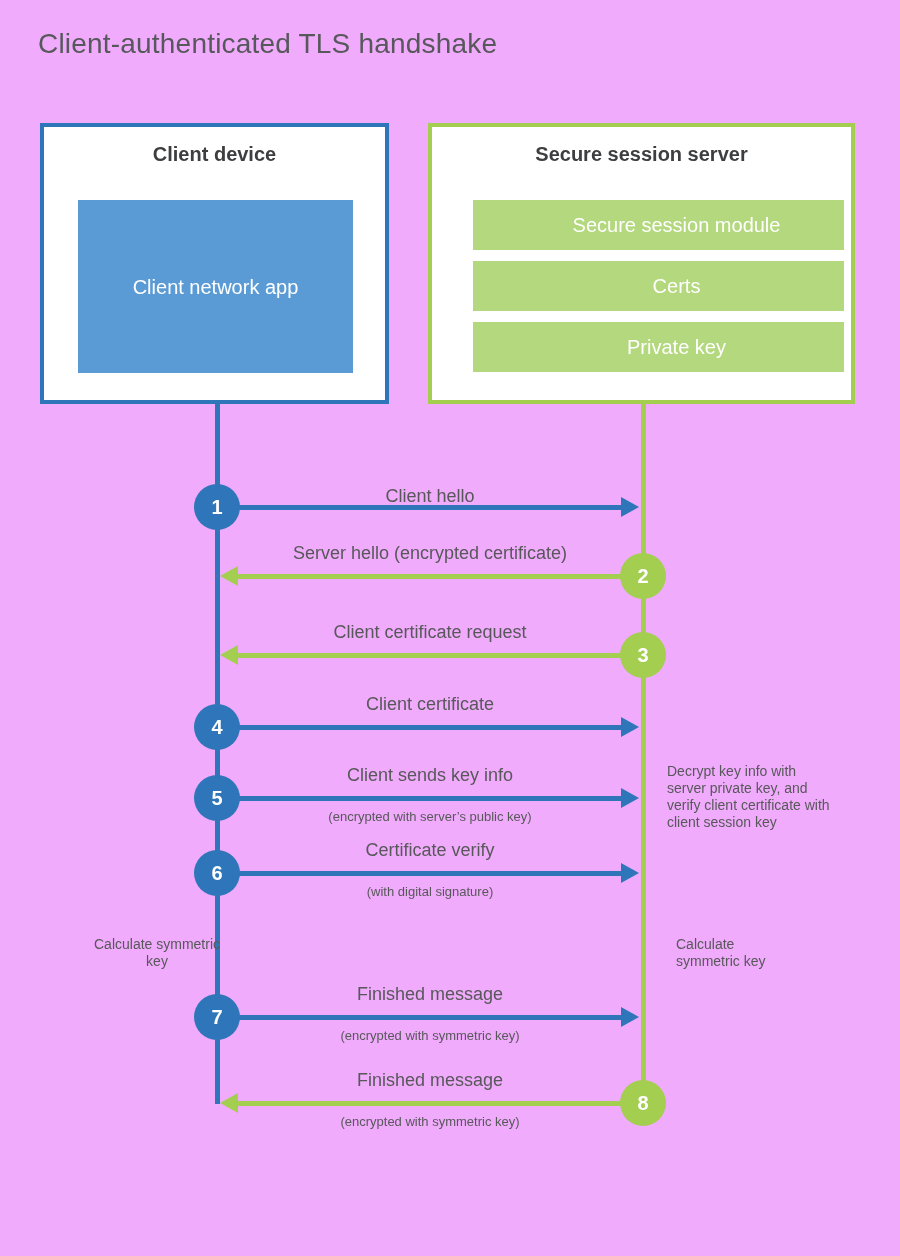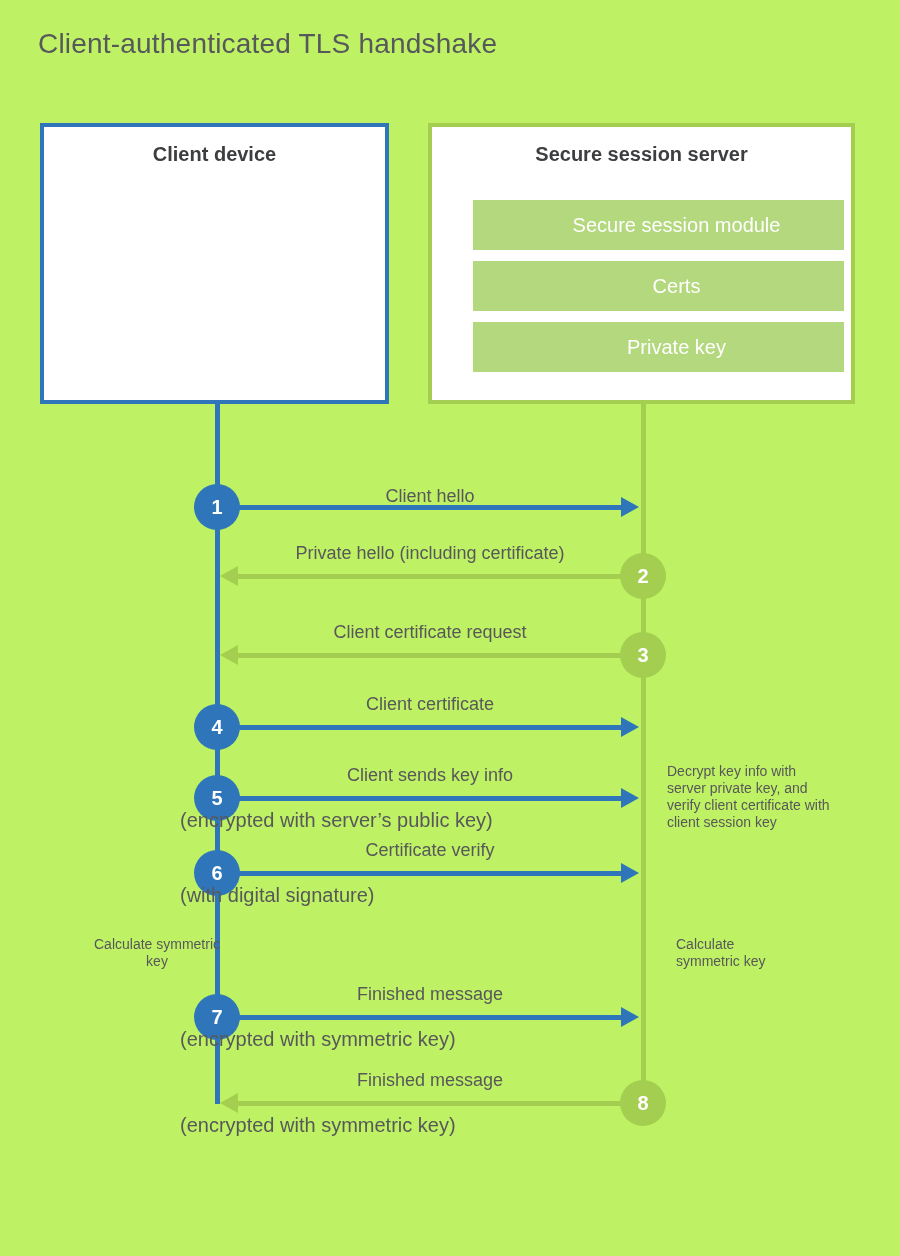--- a/index.html
+++ b/index.html
@@ -1,20 +1,20 @@
 <!DOCTYPE html>
 <html><head>
 <meta charset="utf-8">
 <style>
   html, body { margin: 0; padding: 0; background: #ffffff; }
   .canvas {
     position: relative;
     width: 900px;
     height: 1256px;
-    background: #bef264;
+    background: #f0abfc;
     font-family: "Liberation Sans", sans-serif;
     overflow: hidden;
     --blue: #2e76b9;
     --blue-fill: #5b9bd5;
     --green: #a3ce4f;
     --green-fill: #b3d87d;
     --text: #58585a;
     --heading: #3d3e40;
   }
   .diagram-title {
@@ -94,22 +94,22 @@
   .step .label {
     position: absolute;
     left: 180px; width: 500px;
     text-align: center;
     font-size: 18px;
     color: var(--text);
   }
   .step .sub {
     position: absolute;
     left: 180px; width: 500px;
-    text-align: left;
-    font-size: 20px;
+    text-align: center;
+    font-size: 13px;
     color: var(--text);
   }
   .note {
     position: absolute;
     font-size: 14px;
     color: var(--text);
     line-height: 1.22;
   }
   .decrypt-note { left: 667px; top: 763px; width: 170px; text-align: left; }
   .calc-left  { left: 86px;  top: 936px; width: 142px; text-align: center; }
@@ -117,20 +117,23 @@
 </style>
 </head>
 <body>
 
 <div class="canvas" style="--blue: #2e76b9; --blue-fill: #5b9bd5; --green: #a3ce4f; --green-fill: #b3d87d; --text: #58585a; --heading: #3d3e40;">
 
   <div class="diagram-title">Client-authenticated TLS handshake</div>
 
   <div class="entity-box client-box">
     <div class="entity-title">Client device</div>
+    <div class="app-box">
+      <span class="wrap-span">Client network app</span>
+    </div>
   </div>
 
   <div class="entity-box server-box">
     <div class="entity-title">Secure session server</div>
     <div class="server-bar bar-1">Secure session module</div>
     <div class="server-bar bar-2">Certs</div>
     <div class="server-bar bar-3">Private key</div>
   </div>
 
   <div class="stem stem-client"></div>
@@ -145,21 +148,21 @@
         </div>
     <div class="label" style="top: 486px;">Client hello</div>
 
   </div>
       <div class="step green left">
     <div class="line" style="left: 238px; width: 405px; top: 574px;"></div>
     <div class="head" style="left: 220px; top: 566px;"></div>
     <div class="badge" style="left: 620px; top: 553px;">
           <span>2</span>
         </div>
-    <div class="label" style="top: 543px;">Private hello (including certificate)</div>
+    <div class="label" style="top: 543px;">Server hello (encrypted certificate)</div>
 
   </div>
       <div class="step green left">
     <div class="line" style="left: 238px; width: 405px; top: 653px;"></div>
     <div class="head" style="left: 220px; top: 645px;"></div>
     <div class="badge" style="left: 620px; top: 632px;">
           <span>3</span>
         </div>
     <div class="label" style="top: 622px;">Client certificate request</div>
 

